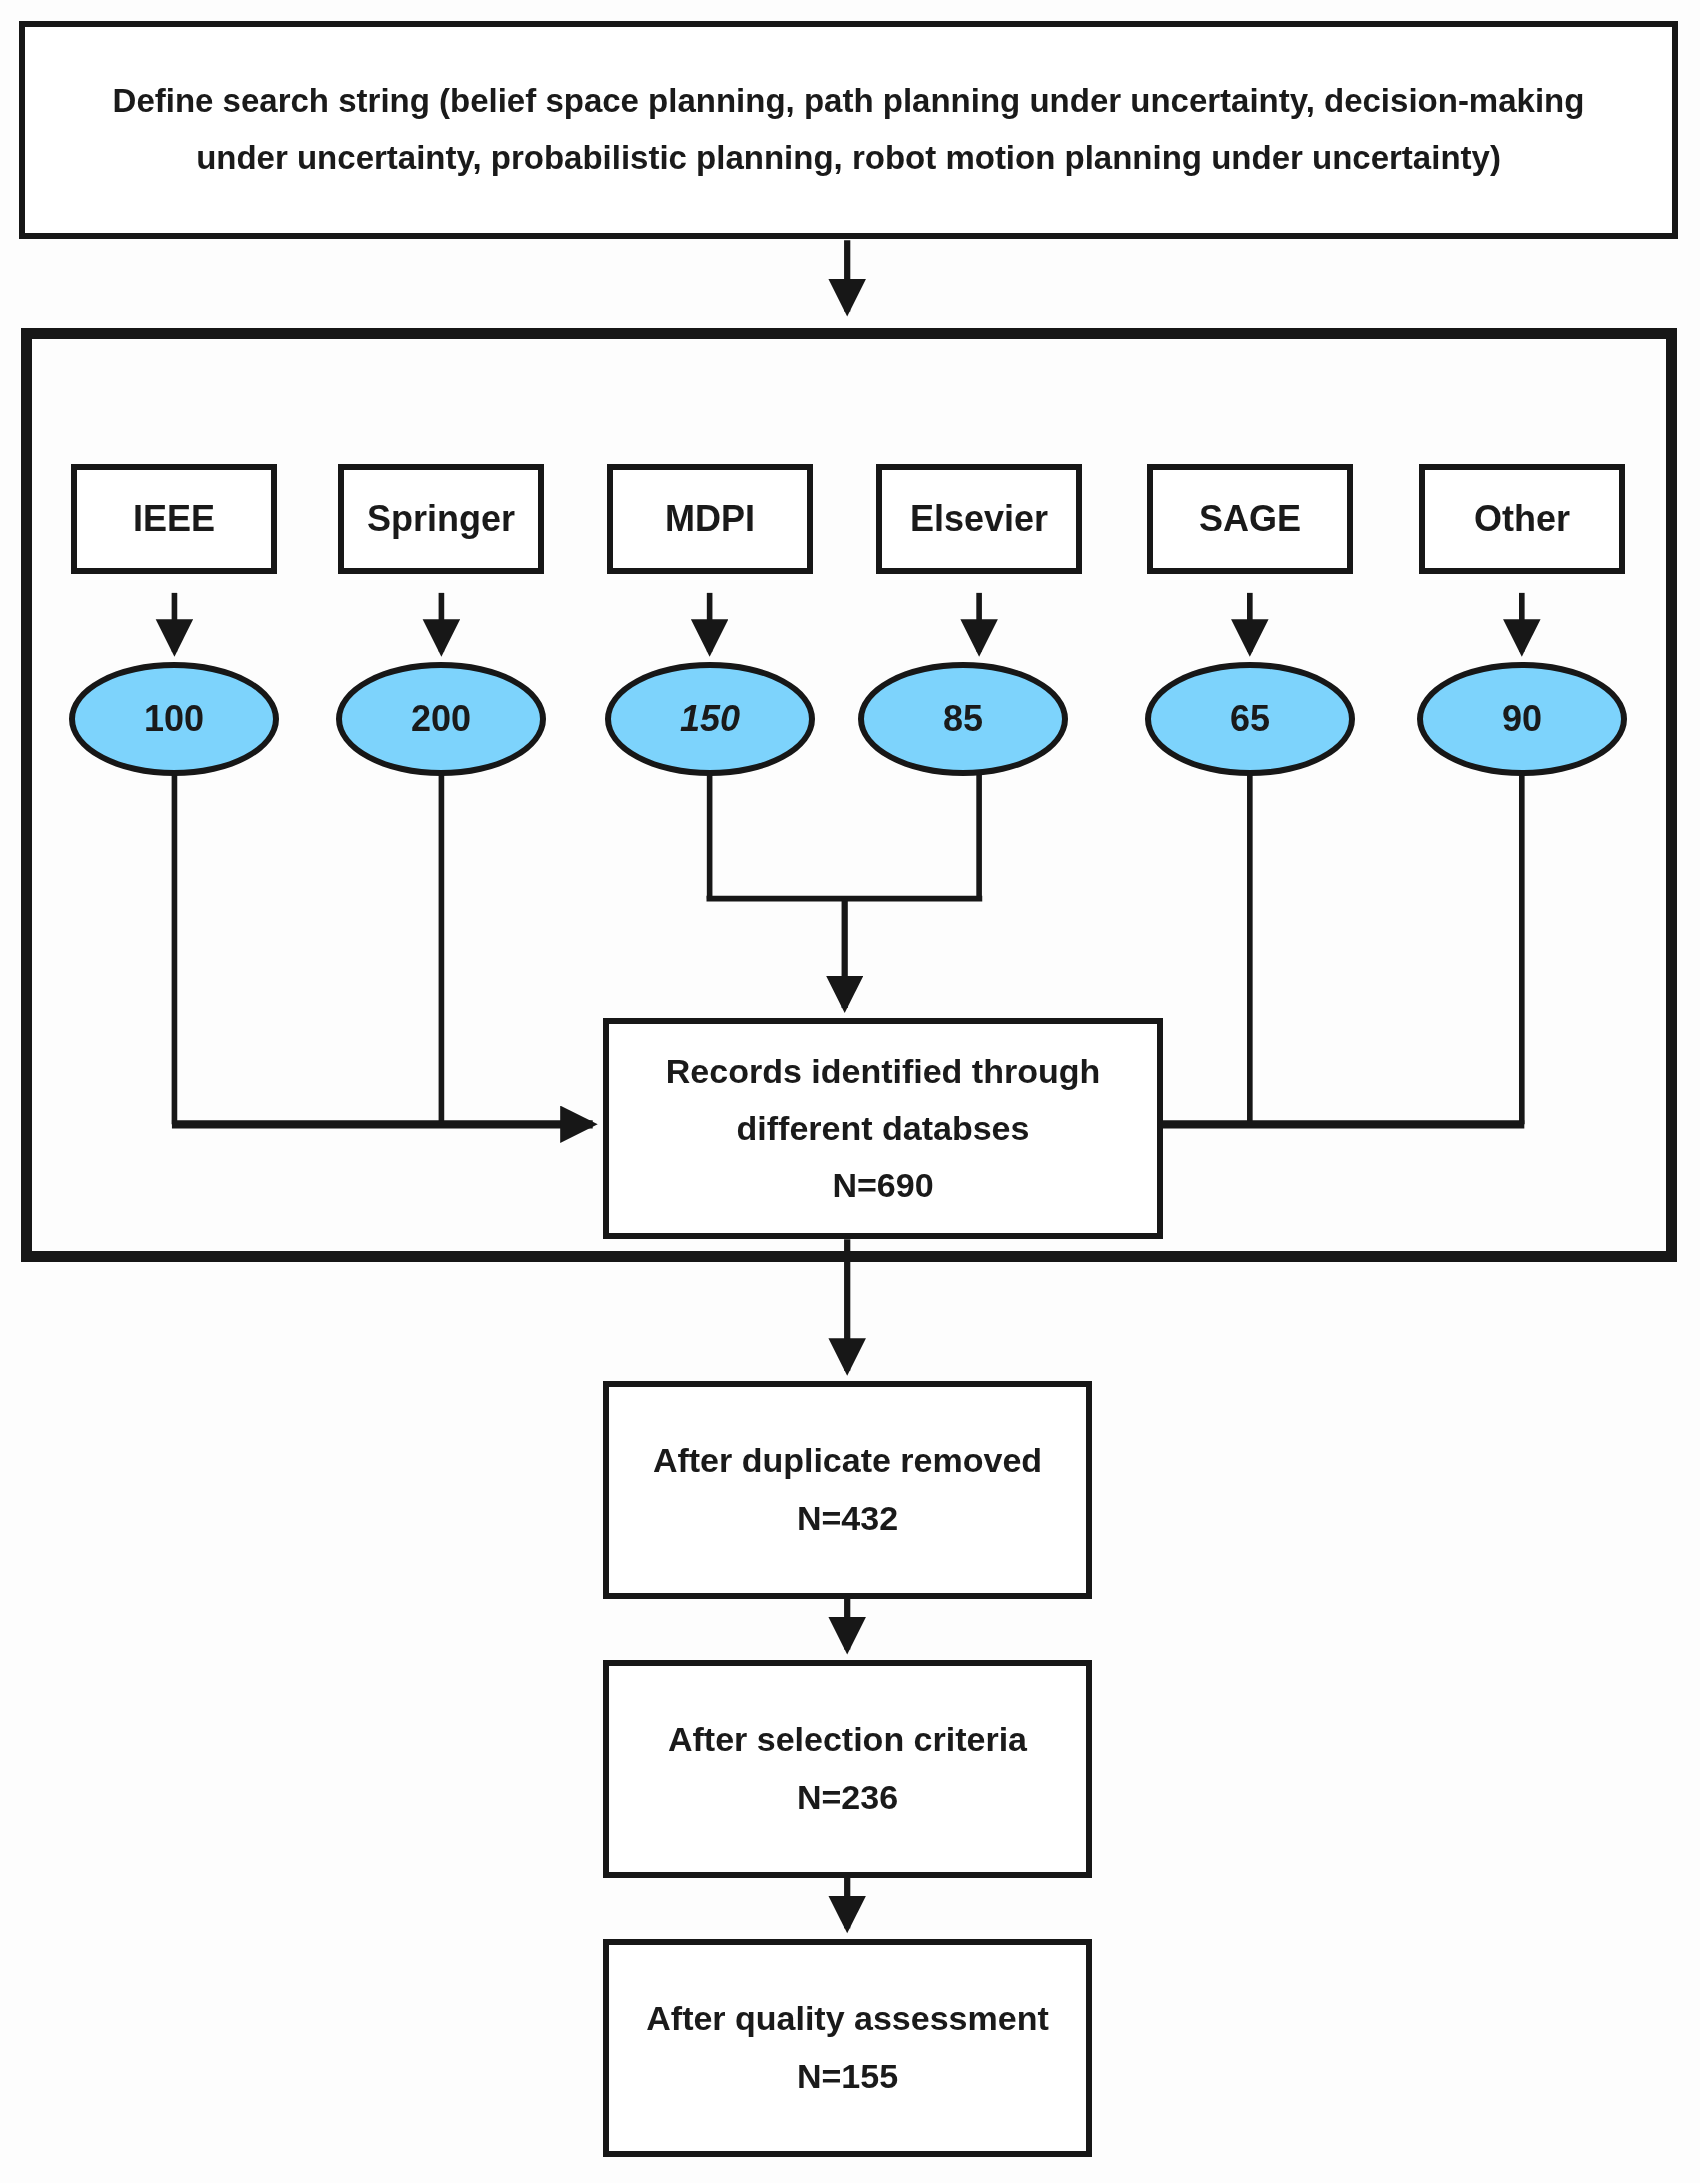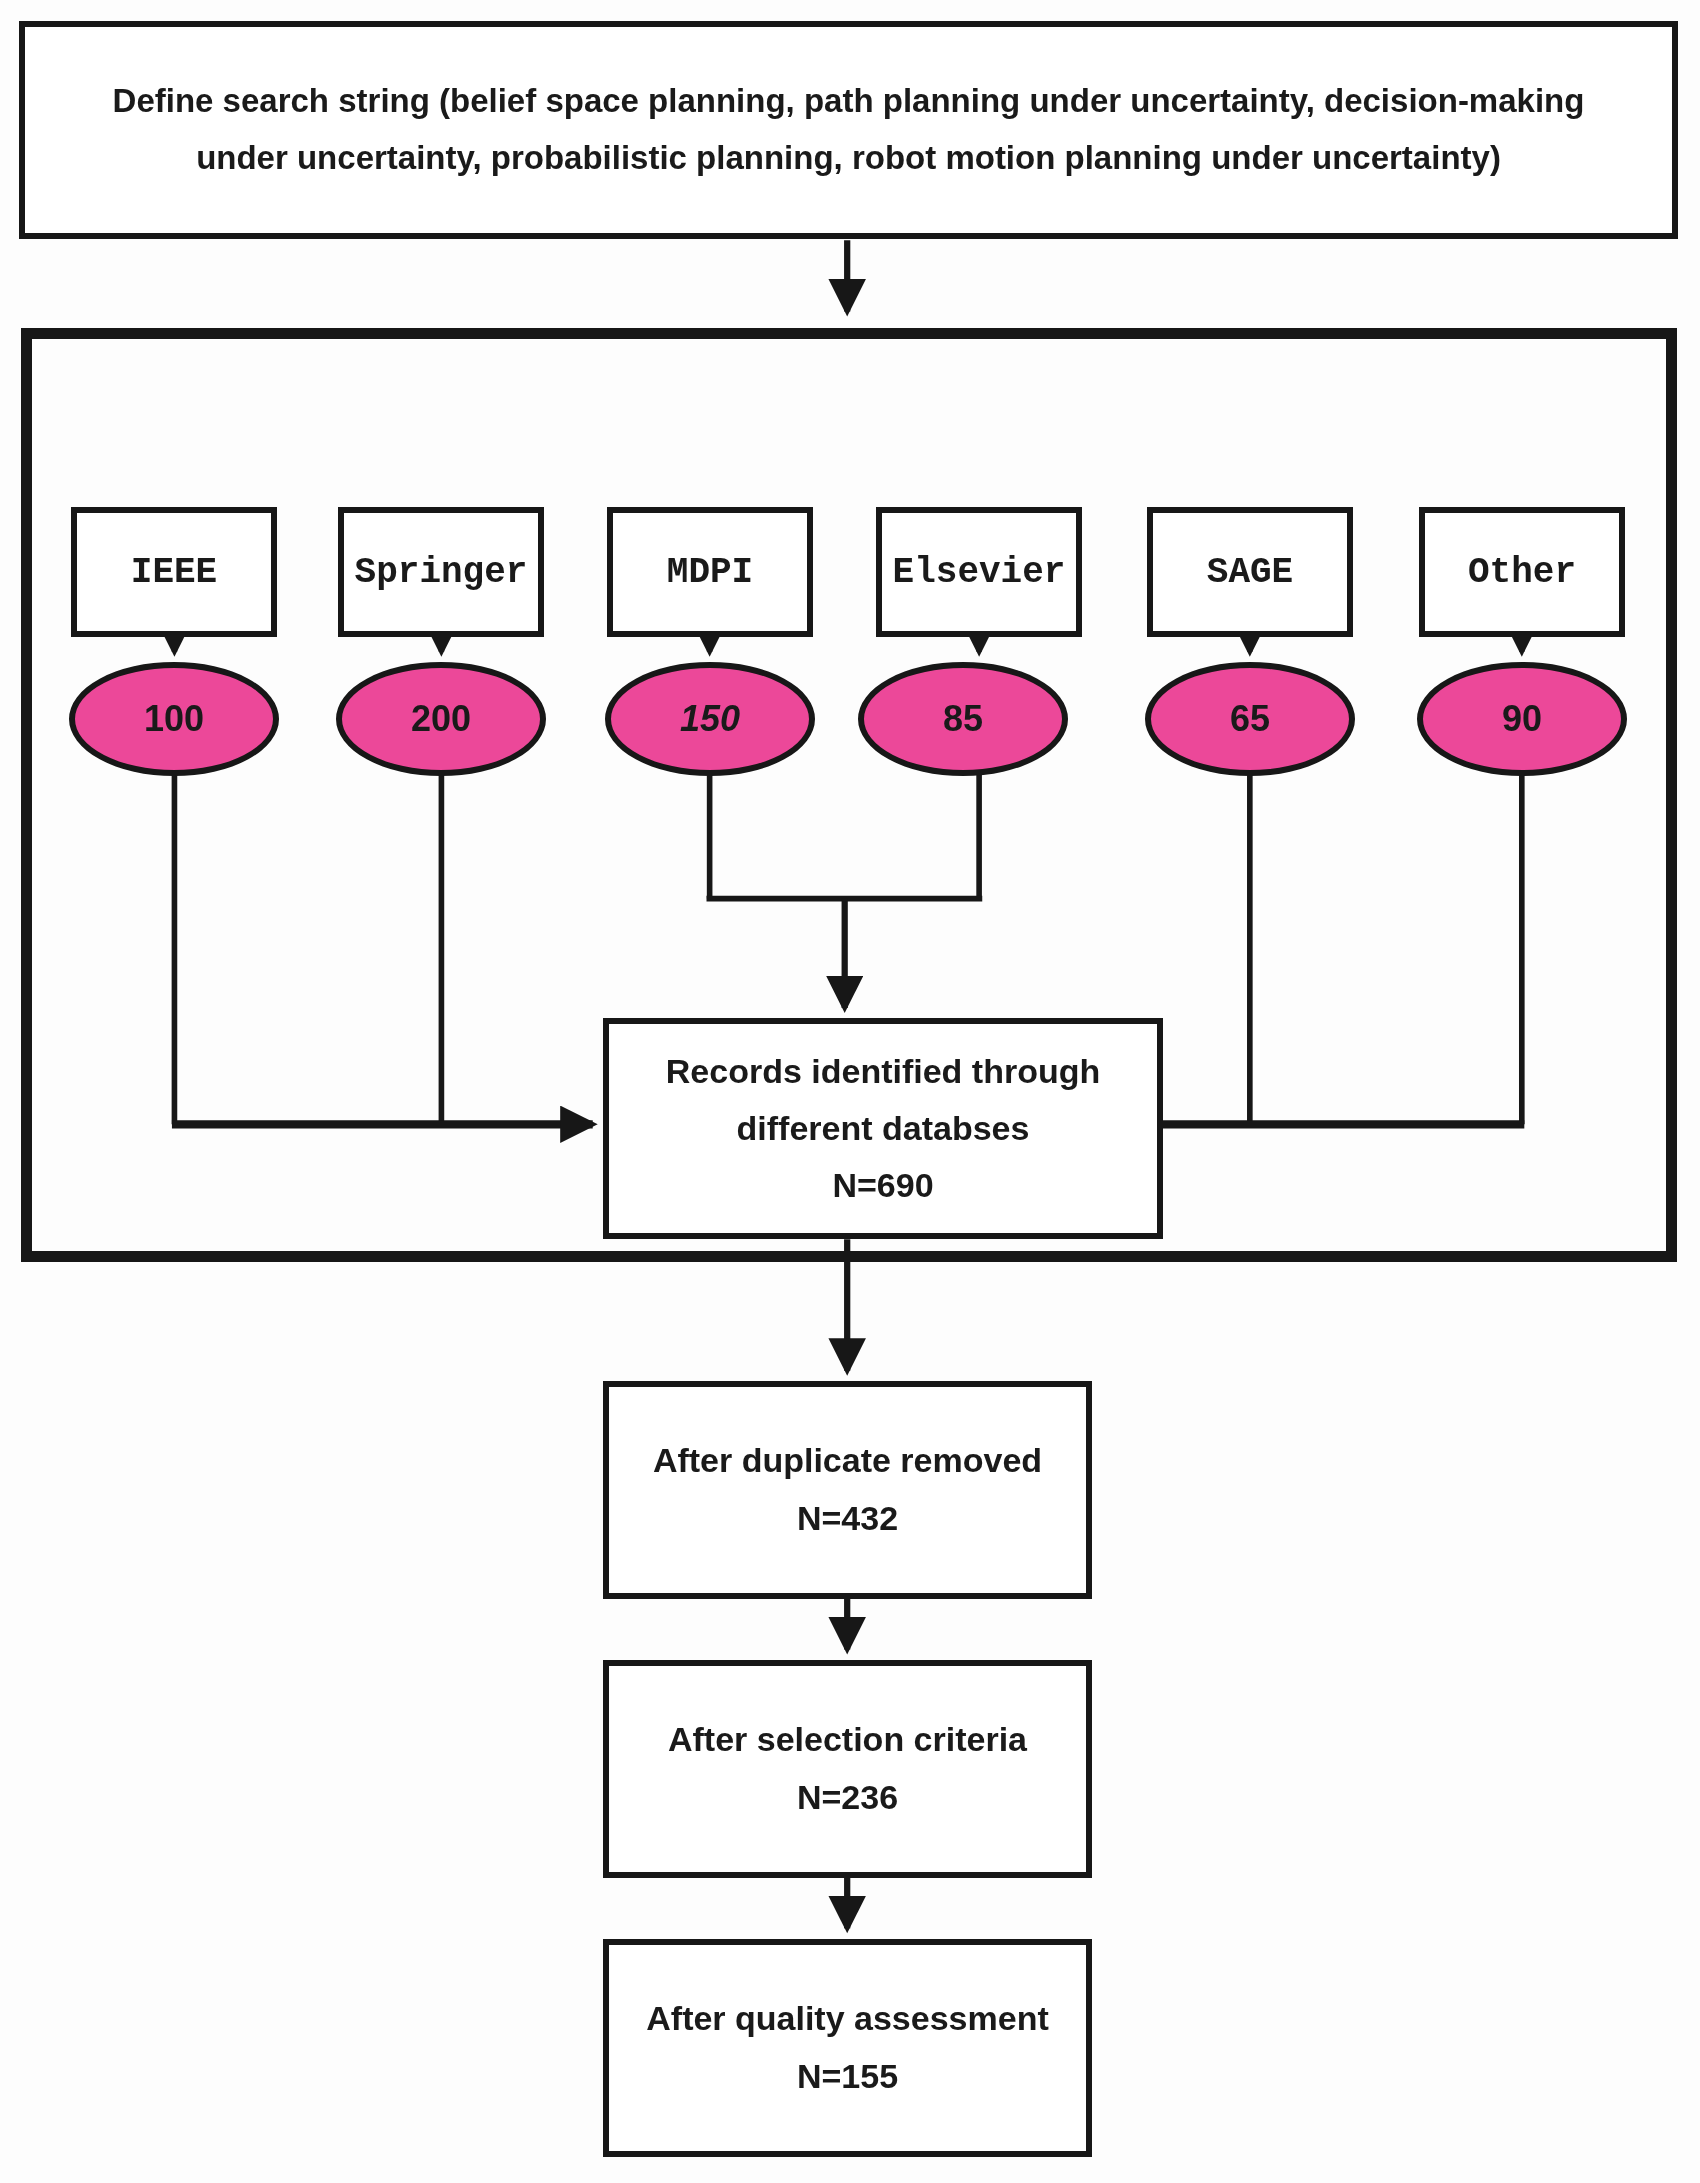--- a/index.html
+++ b/index.html
@@ -39,31 +39,30 @@
   }
   .container-box {
     position: absolute;
     left: 21px; top: 328px;
     width: 1656px; height: 934px;
     border: 11.3px solid #171717;
     box-sizing: border-box;
     background: transparent;
   }
   .db-box {
-    width: 206px; height: 130px;
-    top: 507px;
+    width: 206px; height: 110px;
+    top: 464px;
     border-width: 6.3px;
     font-size: 36px;
-    font-family: Liberation Mono, monospace;
   }
   .count-ellipse {
     position: absolute;
     width: 210px; height: 114px;
     top: 662px;
-    background: #ec4899;
+    background: #7dd3fc;
     border: 6.9px solid #171717;
     border-radius: 50%;
     box-sizing: border-box;
     display: flex;
     align-items: center;
     justify-content: center;
     font-weight: 700;
     font-size: 36px;
   }
   .records-box {

